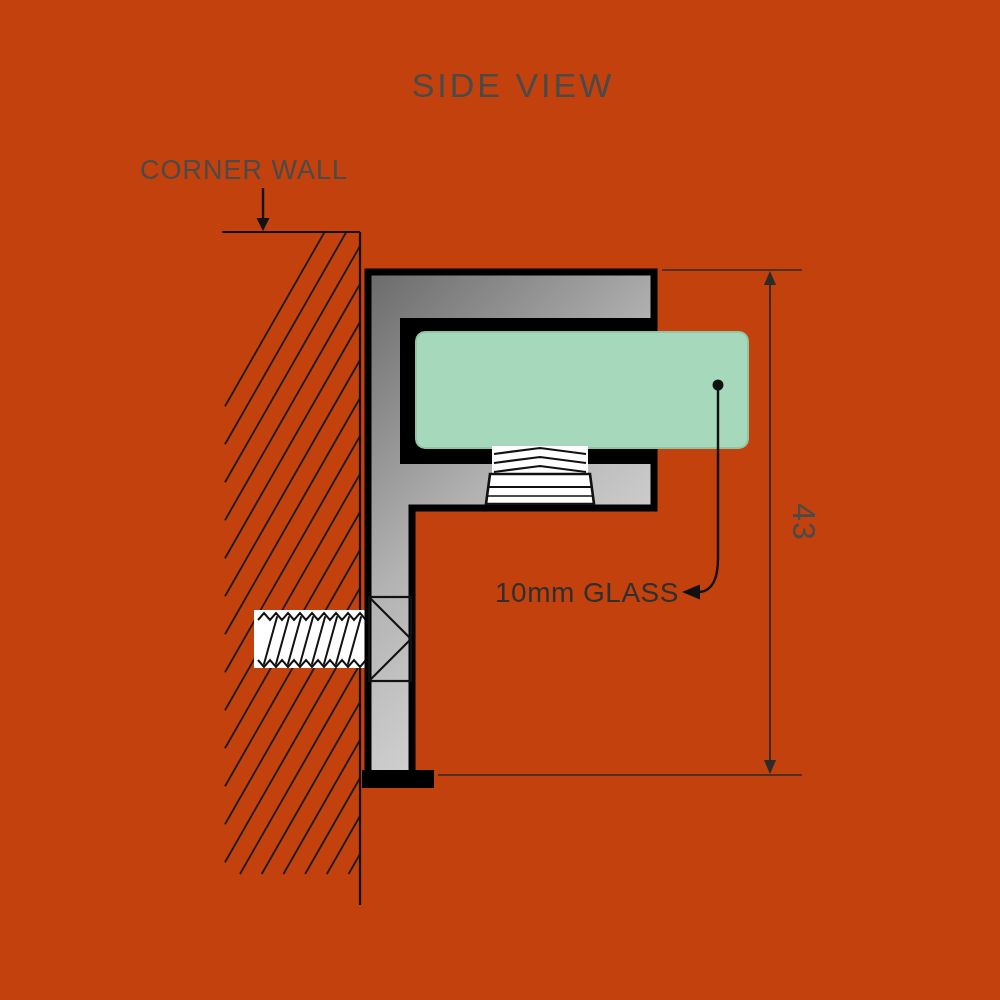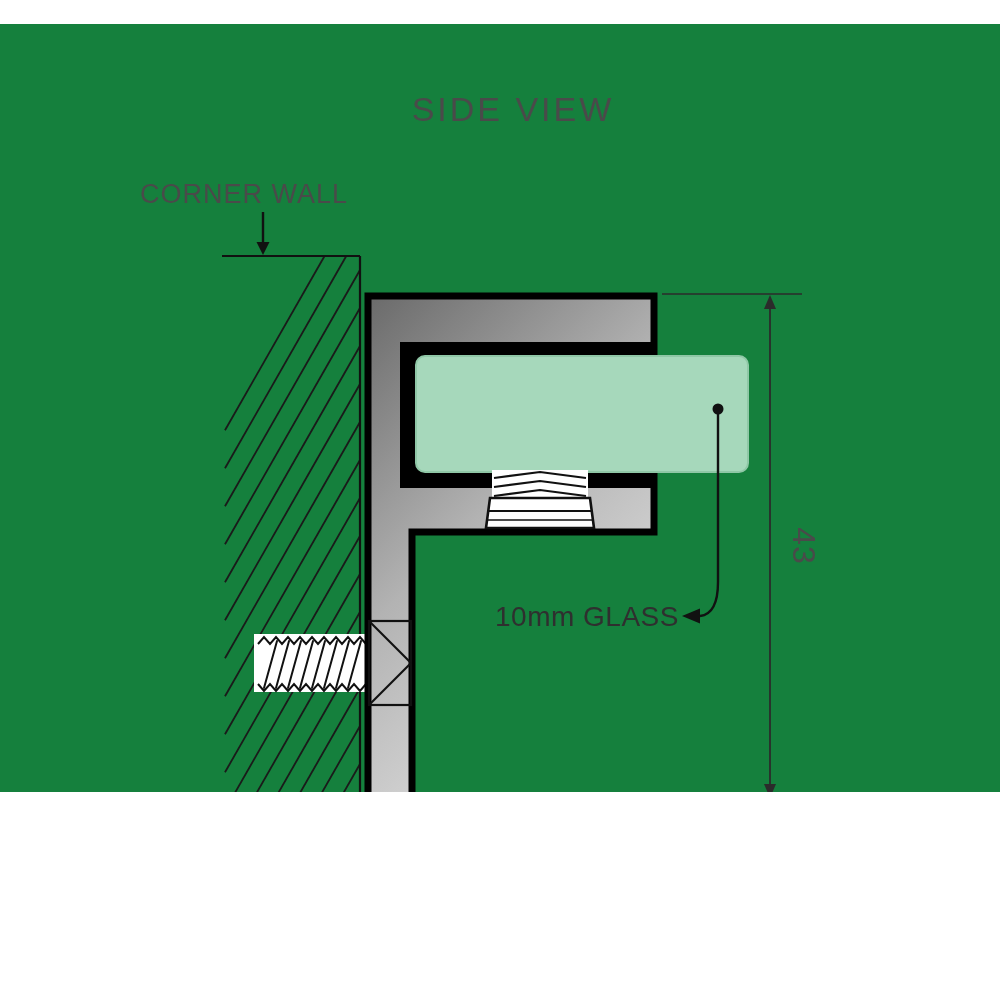--- a/index.html
+++ b/index.html
@@ -1,16 +1,16 @@
 <!DOCTYPE html>
 <html><head>
 <meta charset="utf-8">
 <style>
   html,body{margin:0;padding:0;background:#ffffff;}
-  .canvas{position:relative;width:1000px;height:768px;background:#15803d;overflow:hidden;margin-top:24px;}
+  .canvas{position:relative;width:1000px;height:1000px;background:#c2410c;overflow:hidden;}
   svg{display:block;}
   svg text{font-family:"Liberation Sans","DejaVu Sans",sans-serif;}
   .title-text{font-size:34px;letter-spacing:3px;}
   .wall-label-text{font-size:27px;letter-spacing:1px;}
   .glass-label-text{font-size:28px;letter-spacing:0.5px;}
   .dim-text{font-size:32px;letter-spacing:1px;}
 </style>
 </head>
 <body>
 

